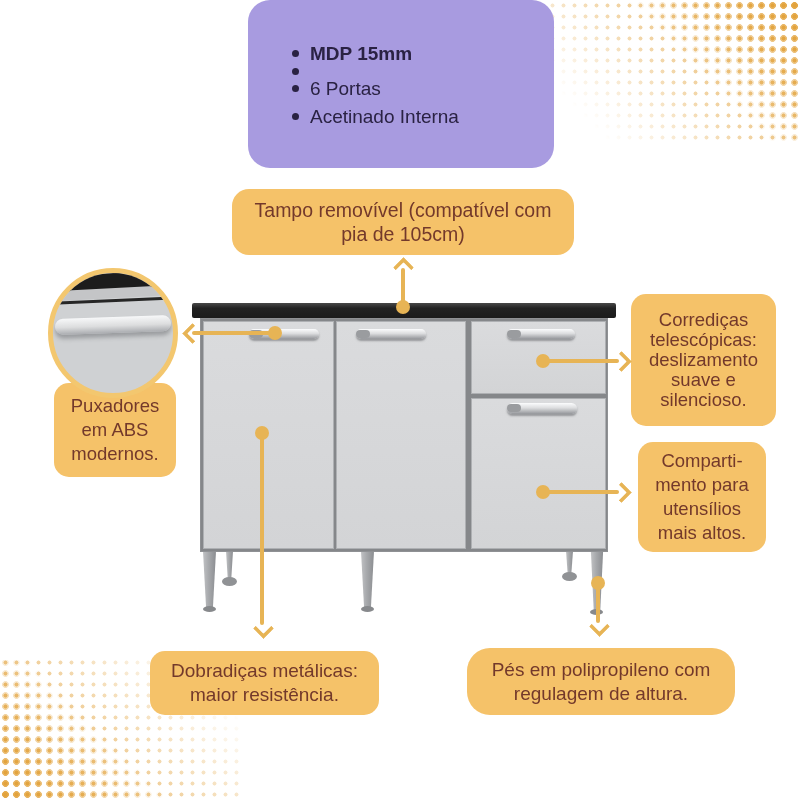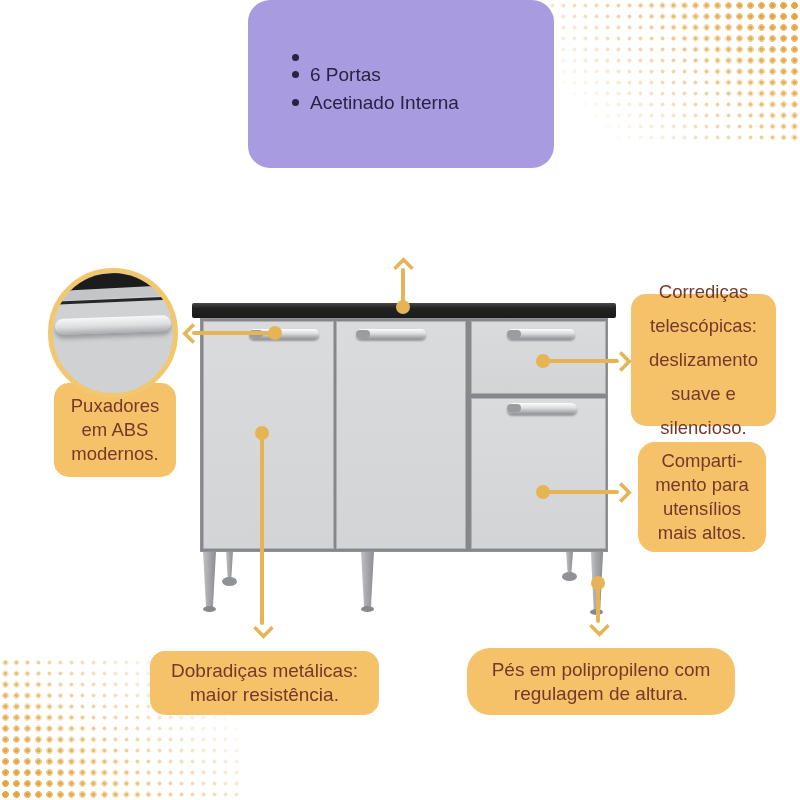--- a/index.html
+++ b/index.html
@@ -39,22 +39,22 @@
                font-size:19px;line-height:28px;color:#2a2243;}
   .features li.bold{font-weight:700;}
   .features .bullet{width:7px;height:7px;border-radius:50%;background:#2a2243;flex:0 0 auto;}
 
   
   .callout{position:absolute;background:#f5c269;border-radius:15px;color:#73392b;
            display:flex;align-items:center;justify-content:center;text-align:center;
            white-space:pre-line;box-sizing:border-box;z-index:6;}
   .co-tampo{left:232px;top:189px;width:342px;height:66px;font-size:19.5px;line-height:24px;border-radius:17px;}
   .co-pux{left:54px;top:383px;width:122px;height:94px;font-size:18.5px;line-height:24px;z-index:5;}
-  .co-corr{left:631px;top:294px;width:145px;height:132px;font-size:18.5px;line-height:34px;}
-  .co-comp{left:638px;top:442px;width:128px;height:110px;font-size:18.5px;line-height:24px;border-radius:17px;}
+  .co-corr{left:631px;top:294px;width:145px;height:132px;font-size:18.5px;line-height:20px;}
+  .co-comp{left:638px;top:442px;width:128px;height:110px;font-size:18.5px;line-height:24px;}
   .co-dobr{left:150px;top:651px;width:229px;height:64px;font-size:19px;line-height:24px;}
   .co-pes{left:467px;top:648px;width:268px;height:67px;font-size:19px;line-height:24px;border-radius:23px;}
 
   
   .magnifier{left:48px;top:268px;width:120px;height:120px;border:5px solid #f3c76f;
              border-radius:50%;background:#cfd1d3;overflow:hidden;z-index:7;}
   .magnifier .m-top{position:absolute;left:-12px;top:0px;width:150px;height:16px;
                     background:#1c1c1c;transform:rotate(-3deg);}
   .magnifier .m-mid{position:absolute;left:-12px;top:15px;width:150px;height:10px;
                     background:#c4c5c7;transform:rotate(-3deg);}
@@ -123,20 +123,24 @@
   </div>
   <div class="dots dots-bl">
     <div class="layer"></div>
     <div class="layer big"></div>
   </div>
 
   <div class="abs features">
     <ul>
       <li class="bold">
         <span class="bullet"></span>
+        <span>MDP 15mm</span>
+      </li>
+      <li class="bold">
+        <span class="bullet"></span>
       </li>
       <li>
         <span class="bullet"></span>
         <span>6 Portas</span>
       </li>
       <li>
         <span class="bullet"></span>
         <span>Acetinado Interna</span>
       </li>
     </ul>
@@ -165,20 +169,22 @@
   <div class="leg leg-fr"></div>
   <div class="foot foot-fr"></div>
 
   <div class="abs magnifier">
     <div class="m-top"></div>
     <div class="m-mid"></div>
     <div class="m-line"></div>
     <div class="m-handle"></div>
   </div>
 
+  <div class="callout co-tampo">Tampo removível (compatível com
+pia de 105cm)</div>
   <div class="callout co-pux">Puxadores
 em ABS
 modernos.</div>
   <div class="callout co-corr">Corrediças
 telescópicas:
 deslizamento
 suave e
 silencioso.</div>
   <div class="callout co-comp">Comparti-
 mento para

